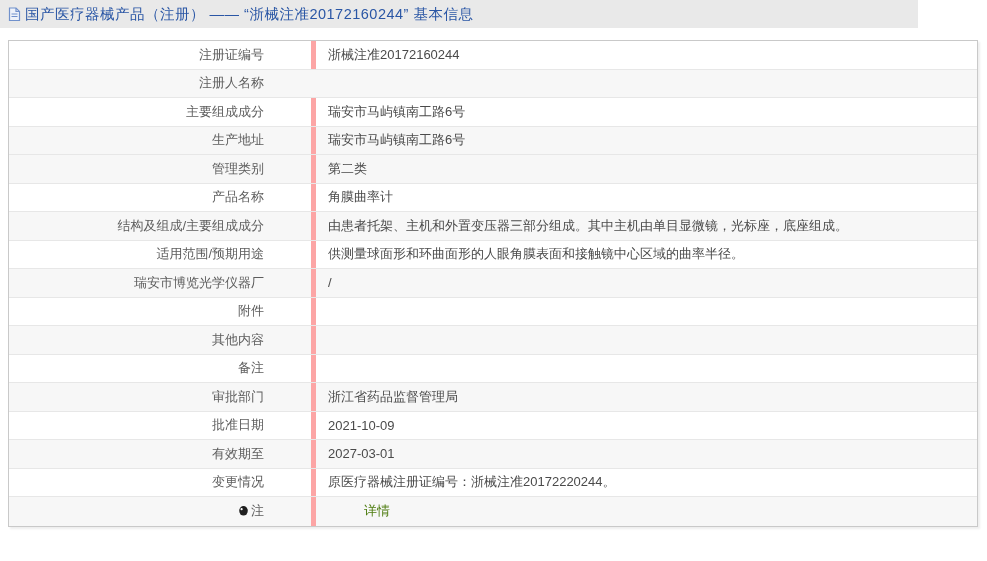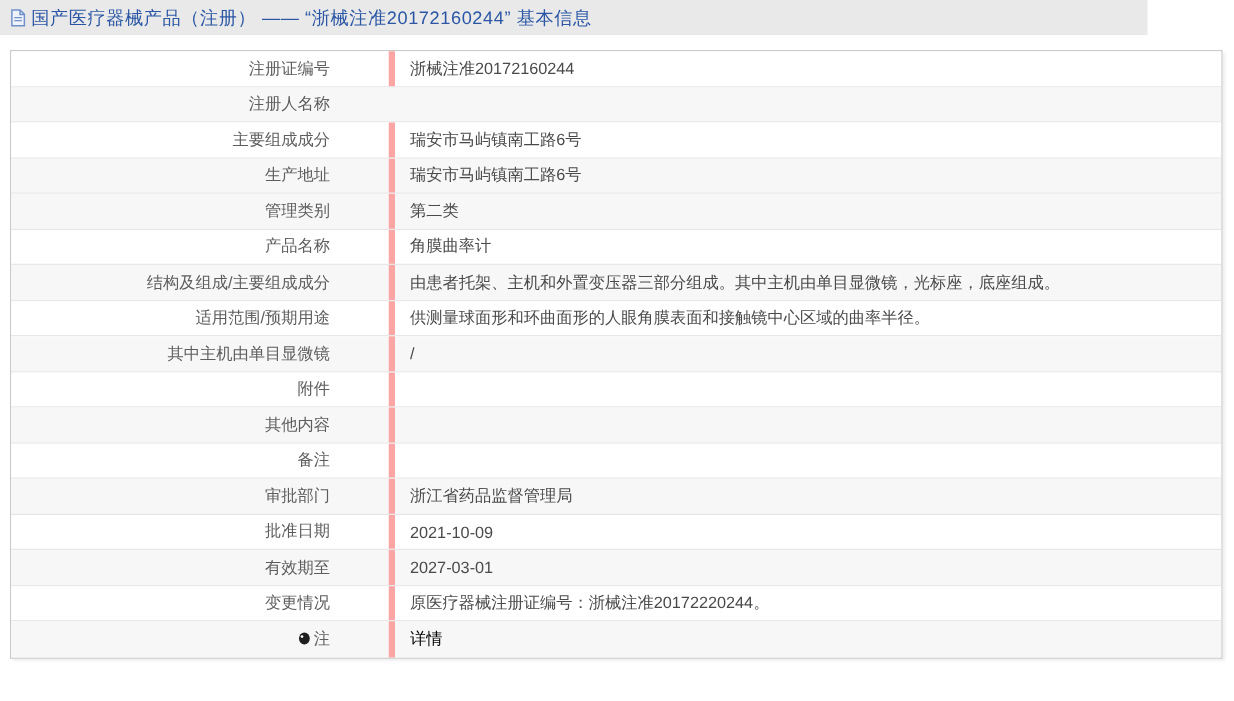--- a/index.html
+++ b/index.html
@@ -115,21 +115,21 @@
     </div>
     <div class="row alt">
       <div class="label-cell">结构及组成/主要组成成分</div>
       <div class="value-cell">由患者托架、主机和外置变压器三部分组成。其中主机由单目显微镜，光标座，底座组成。</div>
     </div>
     <div class="row">
       <div class="label-cell">适用范围/预期用途</div>
       <div class="value-cell">供测量球面形和环曲面形的人眼角膜表面和接触镜中心区域的曲率半径。</div>
     </div>
     <div class="row alt">
-      <div class="label-cell">其中主机由单目显微镜</div>
+      <div class="label-cell">瑞安市博览光学仪器厂</div>
       <div class="value-cell">/</div>
     </div>
     <div class="row">
       <div class="label-cell">附件</div>
       <div class="value-cell"></div>
     </div>
     <div class="row alt">
       <div class="label-cell">其他内容</div>
       <div class="value-cell"></div>
     </div>
@@ -154,16 +154,16 @@
       <div class="value-cell">原医疗器械注册证编号：浙械注准20172220244。</div>
     </div>
     <div class="row alt">
       <div class="label-cell"><span class="note-icon">
           <svg width="11" height="12" viewBox="0 0 11 12">
             <ellipse cx="5.5" cy="5.8" rx="4.3" ry="4.8" fill="#1f1f1f"></ellipse>
             <circle cx="3.6" cy="4.2" r="1.1" fill="#ffffff"></circle>
           </svg>
         </span>注</div>
       <div class="value-cell">
-        <a class="detail-link" style="color: #000000;">详情</a>
+        <a class="detail-link" style="color: #4d7c0f; margin-left: 36px;">详情</a>
       </div>
     </div>
   </div>
 
 </body></html>

